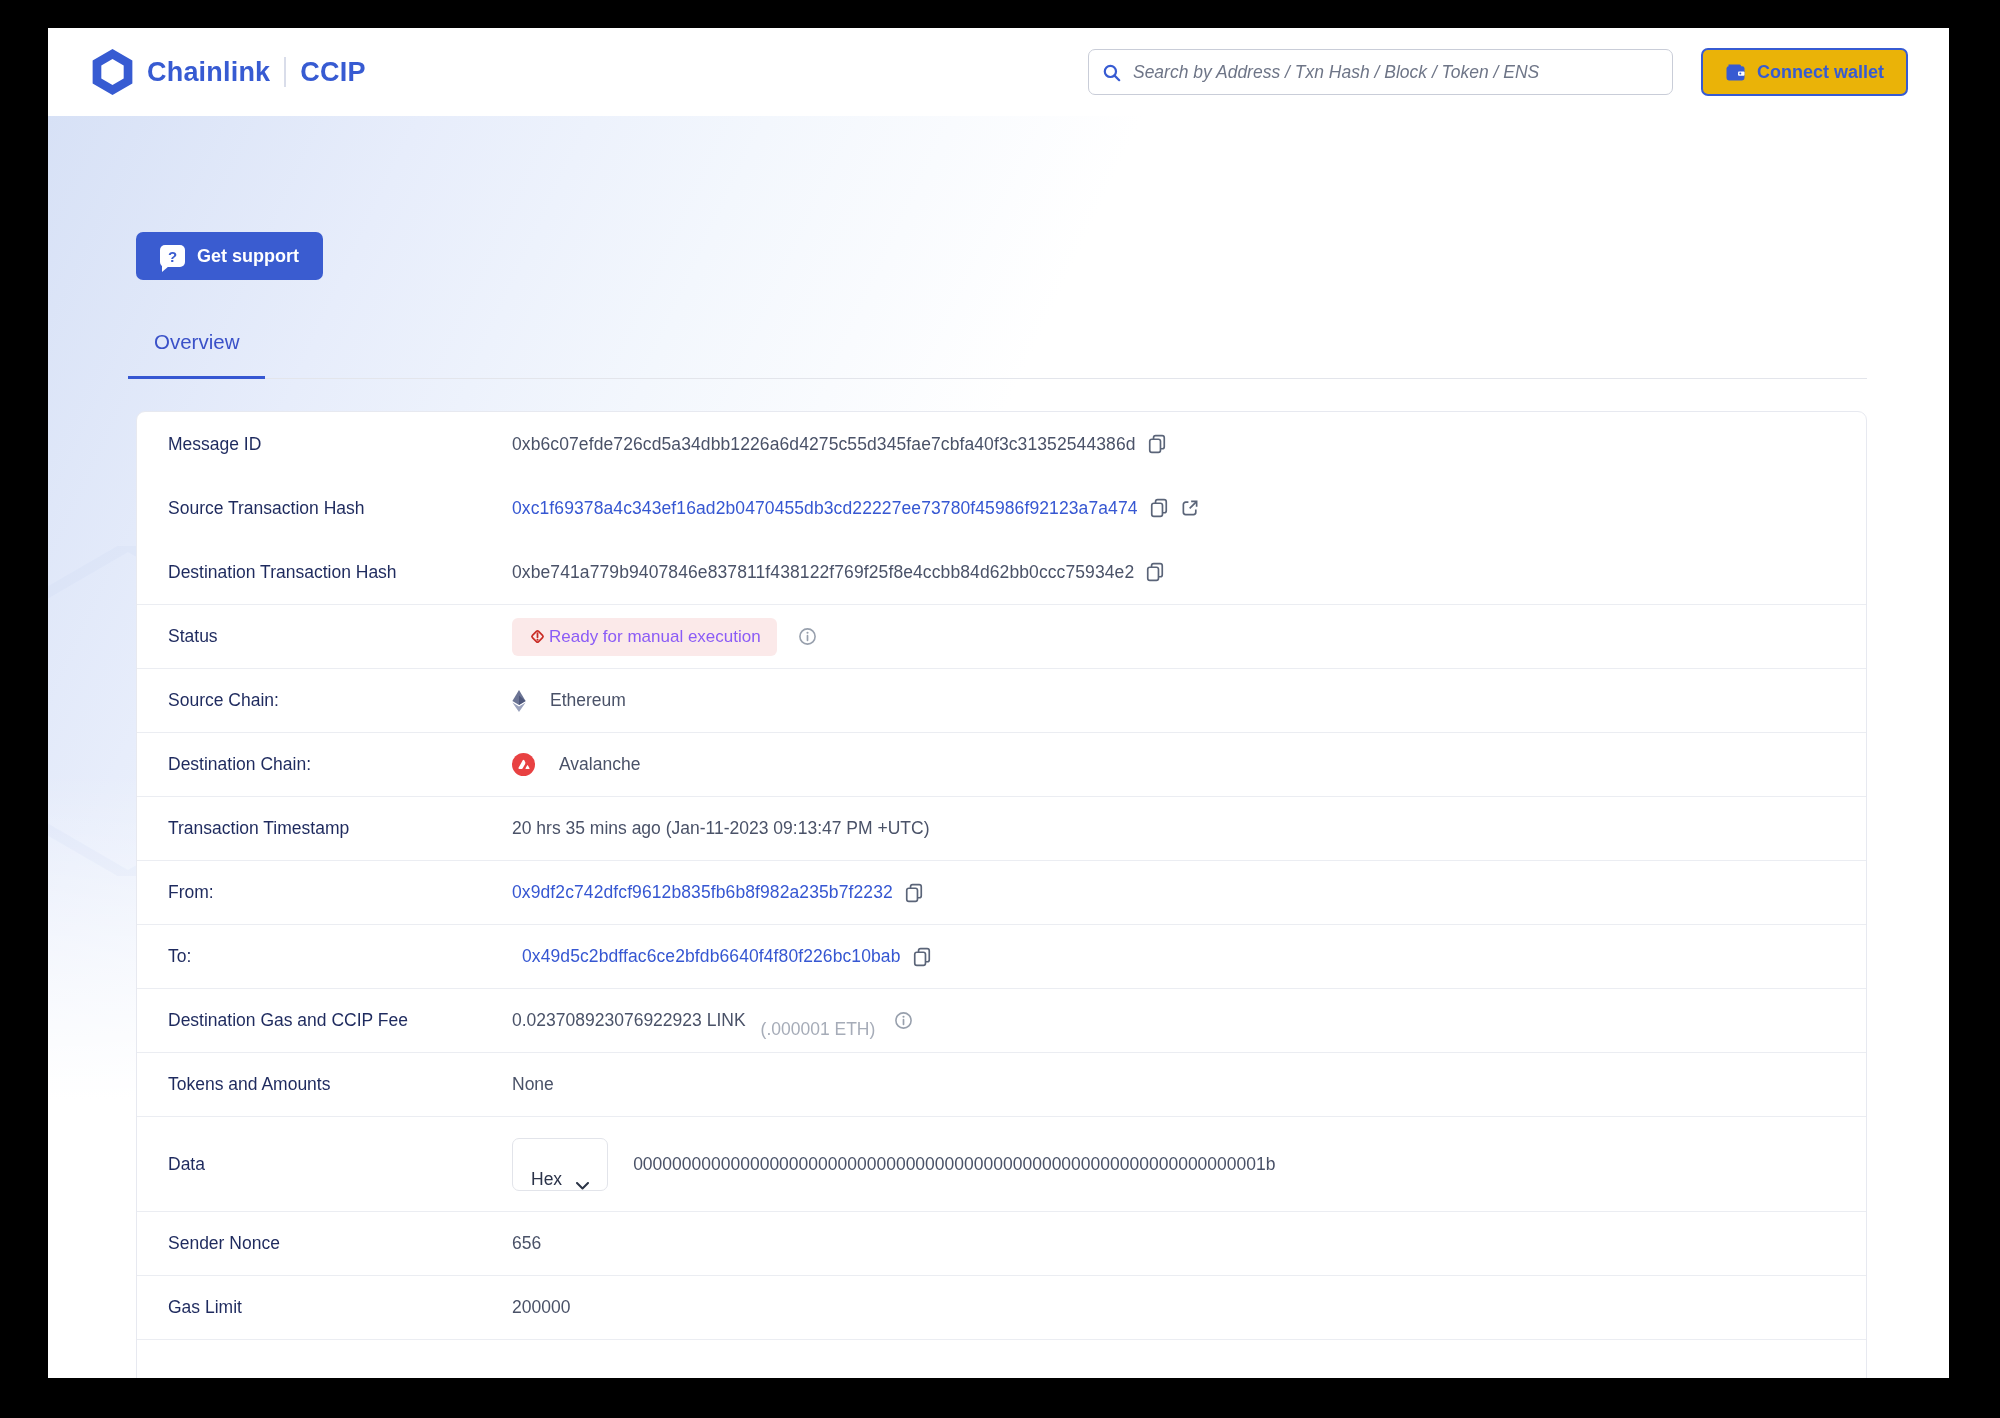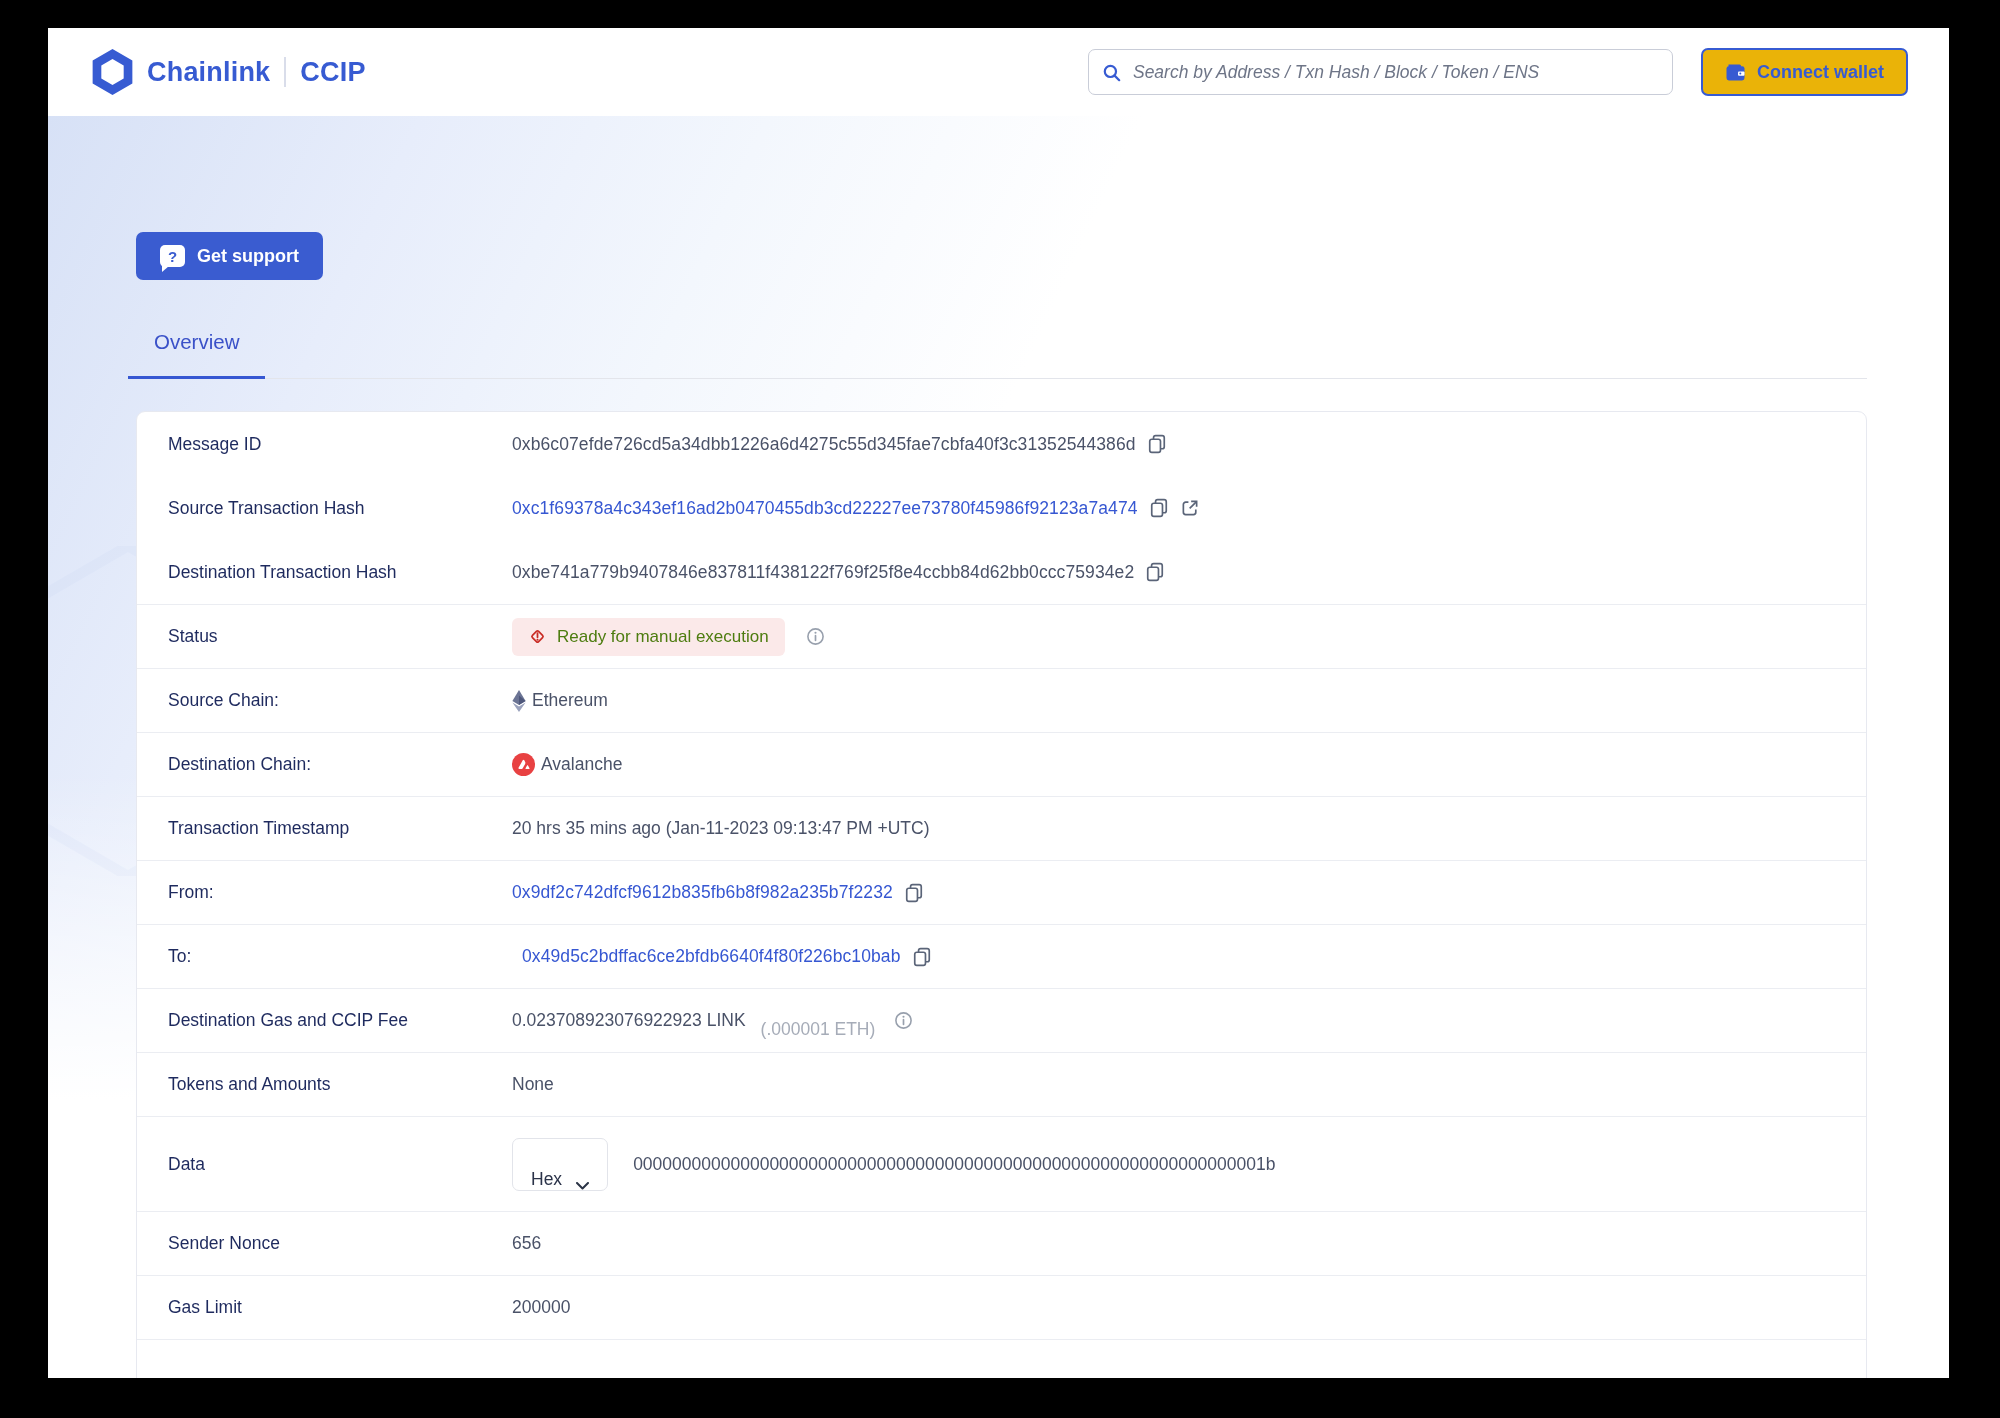--- a/index.html
+++ b/index.html
@@ -98,27 +98,27 @@
   .row.empty-row { height: 40px; }
   .row-label { width: 344px; flex-shrink: 0; font-size: 17.5px; font-weight: 500; color: #1E2A5E; }
   .row-value { display: flex; align-items: center; gap: 11px; font-size: 17.5px; color: #4A5268; }
   .hash { letter-spacing: 0.1px; }
   a.link-value { color: #3657D2; text-decoration: none; cursor: pointer; }
   .icon-btn { background: none; border: 0; padding: 0; cursor: pointer; display: flex; align-items: center; }
   .muted { color: #A6ACB8; margin-left: 4px; margin-top: 17px; }
   .info-gap { margin-left: 8px; }
 
   .status-badge {
-    display: inline-flex; align-items: center; gap: 10px;
+    display: inline-flex; align-items: center; gap: 2px;
     background: #FBE9E9; border-radius: 6px; height: 38px; padding: 0 16px;
-    color: #4d7c0f; font-size: 17px; font-weight: 500;
+    color: #8b5cf6; font-size: 17px; font-weight: 500;
   }
   .status-info { margin-left: 10px; }
 
-  .chain-value { display: flex; align-items: center; gap: 6px; color: #4A5268; }
+  .chain-value { display: flex; align-items: center; gap: 24px; color: #4A5268; }
 
   .hex-select {
     display: flex; align-items: flex-end; gap: 14px;
     height: 53px; padding: 0 18px; margin-right: 14px;
     border: 1px solid #e2e4ea; border-radius: 7px; background: #fff; cursor: pointer;
     font-size: 17.5px; color: #2b3349; font-family: "Liberation Sans", "DejaVu Sans", sans-serif;
   }
   .data-hex { font-size: 17.5px; color: #4A5268; }
 </style>
 </head>

